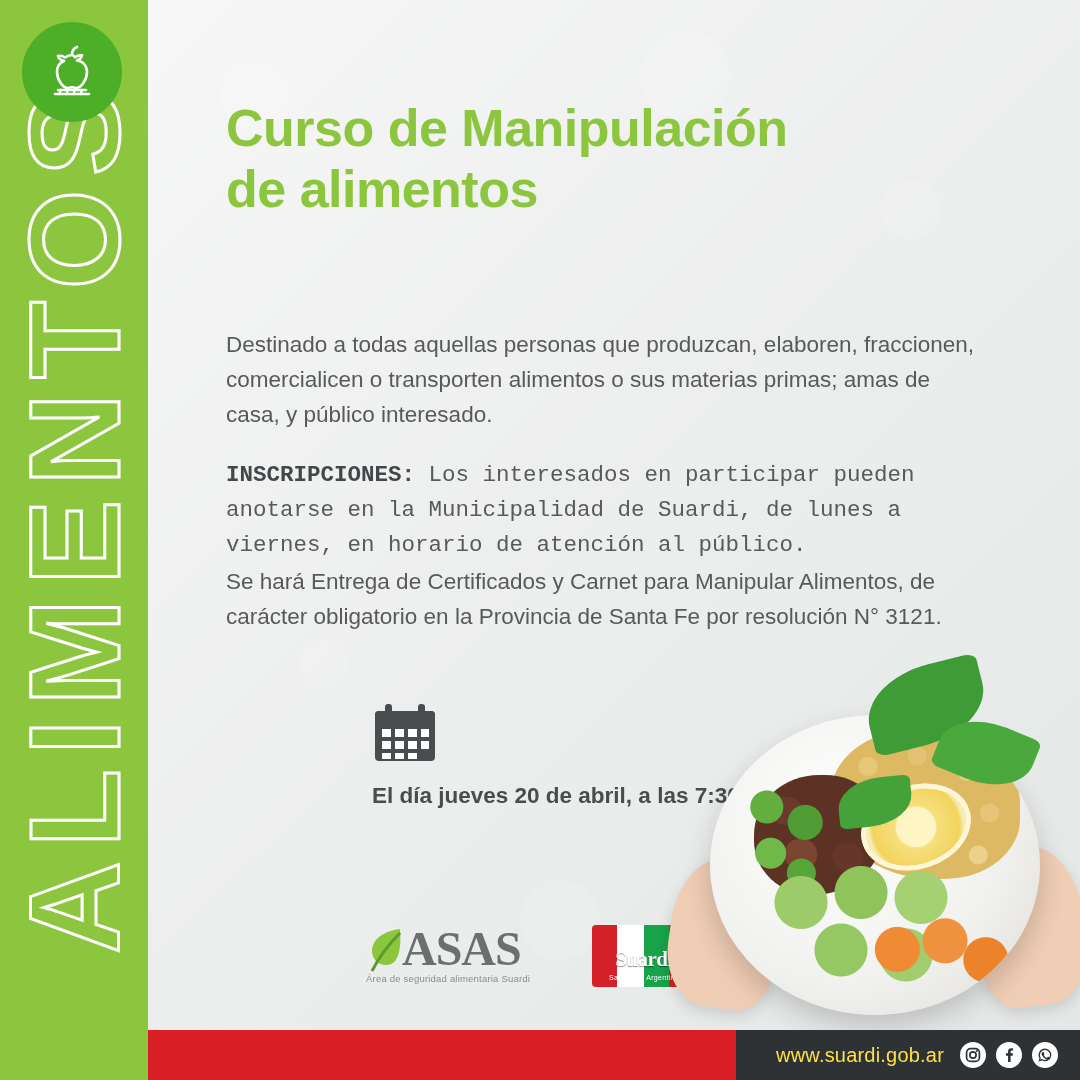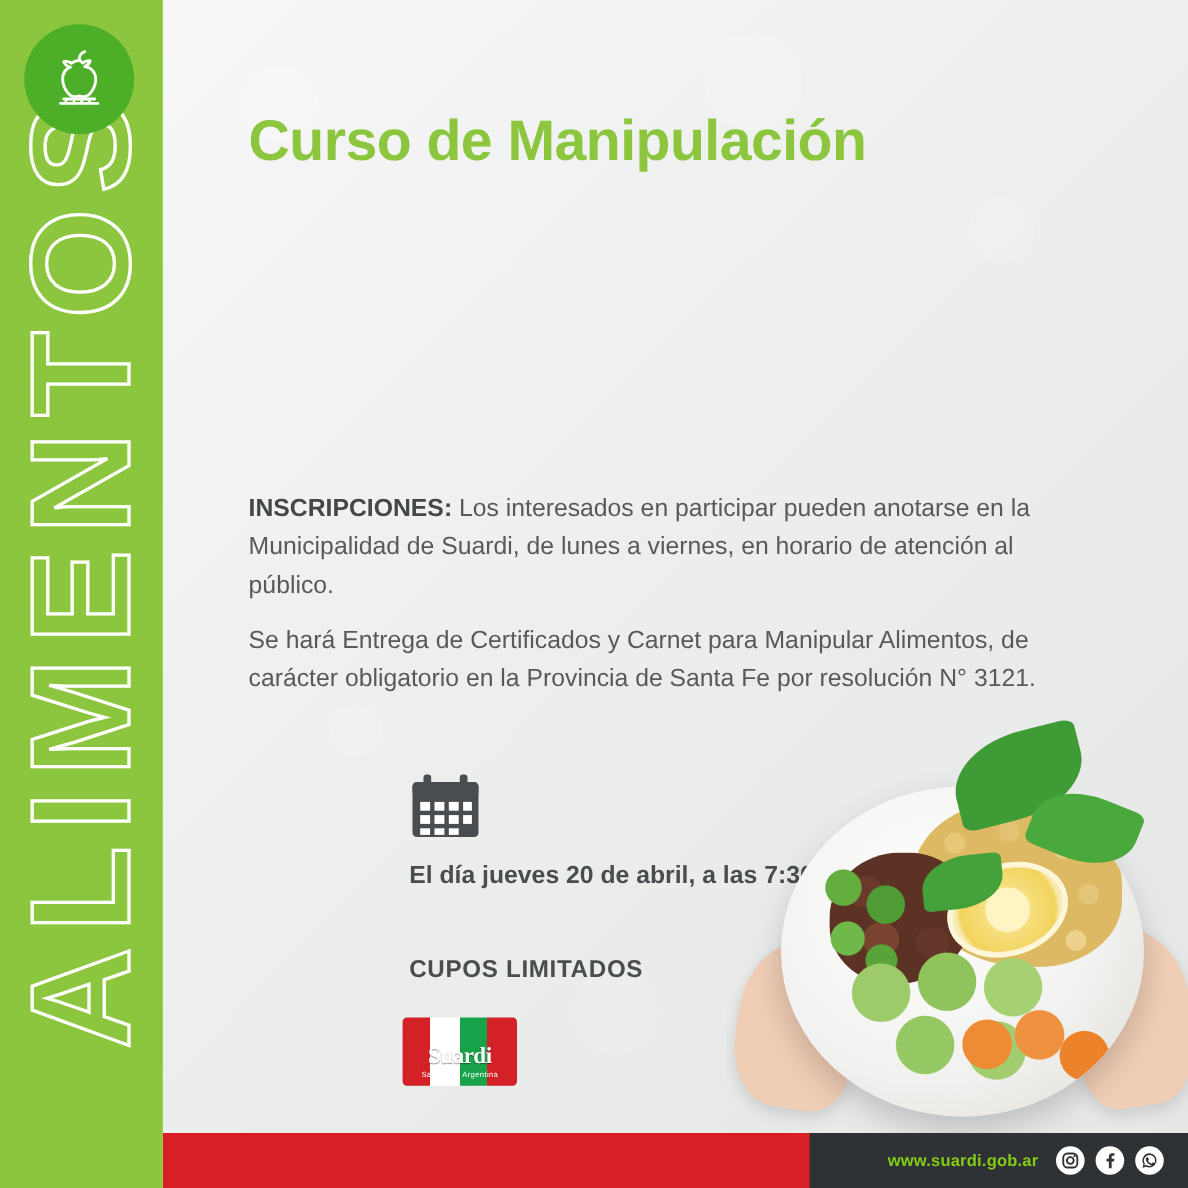--- a/index.html
+++ b/index.html
@@ -82,21 +82,21 @@
     position: absolute;
     left: 78px;
     width: 760px;
     font-size: 22.5px;
     line-height: 1.55;
     color: #58595b;
     font-weight: 400;
   }
   .para b { color: #44474a; font-weight: 700; }
   #p1 { top: 328px; }
-  #p2 { top: 445px; }
+  #p2 { top: 458px; font-family: Liberation Mono, monospace; }
   #p3 { top: 565px; }
 
   .cal-icon {
     position: absolute;
     left: 224px;
     top: 702px;
     width: 66px;
     height: 62px;
   }
 
@@ -324,23 +324,23 @@
     height: 50px;
     background: #2f3234;
     display: flex;
     align-items: center;
     justify-content: flex-end;
     padding-right: 22px;
     box-sizing: border-box;
     gap: 10px;
   }
   .site {
-    color: #84cc16;
-    font-size: 15px;
-    font-weight: 700;
+    color: #fde047;
+    font-size: 20px;
+    font-weight: 400;
     letter-spacing: 0.2px;
     margin-right: 6px;
   }
   .social {
     width: 26px; height: 26px;
     border-radius: 50%;
     background: #ffffff;
     display: flex;
     align-items: center;
     justify-content: center;
@@ -376,22 +376,24 @@
       <path d="M33 16c0-4 2-7 5-8" fill="none" stroke="#ffffff" stroke-width="2.6" stroke-linecap="round"></path>
       <path d="M16 55h34M19 51h28" fill="none" stroke="#ffffff" stroke-width="2.6" stroke-linecap="round"></path>
       <path d="M22 51l-2 4M29 51l-1.5 4M36 51l-1.5 4M43 51l-1.5 4" stroke="#ffffff" stroke-width="2.2" stroke-linecap="round"></path>
     </svg>
   </div>
 
   <div class="content">
 
     <div class="title">
       <div>Curso de Manipulación</div>
+      <div>de alimentos</div>
     </div>
 
+    <div class="para" id="p1">Destinado a todas aquellas personas que produzcan, elaboren, fraccionen, comercialicen o transporten alimentos o sus materias primas; amas de casa, y público interesado.</div>
 
     <div class="para" id="p2"><b>INSCRIPCIONES:</b><span> Los interesados en participar pueden anotarse en la Municipalidad de Suardi, de lunes a viernes, en horario de atención al público.</span></div>
 
     <div class="para" id="p3">Se hará Entrega de Certificados y Carnet para Manipular Alimentos, de carácter obligatorio en la Provincia de Santa Fe por resolución N° 3121.</div>
 
     <div class="cal-icon">
       <svg width="66" height="62" viewBox="0 0 66 62" aria-hidden="true">
         <rect x="3" y="9" width="60" height="50" rx="4" fill="#4a4d50"></rect>
         <rect x="3" y="9" width="60" height="13" rx="4" fill="#4a4d50"></rect>
         <rect x="13" y="2" width="7" height="13" rx="3" fill="#4a4d50"></rect>
@@ -409,23 +411,30 @@
           <rect x="23" y="51" width="9" height="6"></rect>
           <rect x="36" y="51" width="9" height="6"></rect>
         </g>
       </svg>
     </div>
 
     <div class="date-block">
       <div>El día jueves 20 de abril, a las 7:30 Hs;</div>
     </div>
 
-    <div class="cupos">CUPOS LIMITADOS</div>
 
     <div class="logos">
+      <div class="asas-logo">
+        <svg width="40" height="50" viewBox="0 0 40 50" style="position:absolute;left:0;top:0;" aria-hidden="true">
+          <path d="M34 4C18 6 6 14 6 26c0 8 6 14 14 14 10 0 16-10 14-36z" fill="#8cc63e"></path>
+          <path d="M6 46C14 30 24 18 34 8" stroke="#5b9b2a" stroke-width="3" fill="none"></path>
+        </svg>
+        <div class="asas-text">ASAS</div>
+        <div class="asas-sub">Área de seguridad alimentaria Suardi</div>
+      </div>
       <div class="suardi-logo">
         <div class="suardi-name">Suardi</div>
         <div class="suardi-tag">Santa Fe / Argentina</div>
       </div>
     </div>
 
   </div>
 
   <div class="photo">
     <div class="hands">

